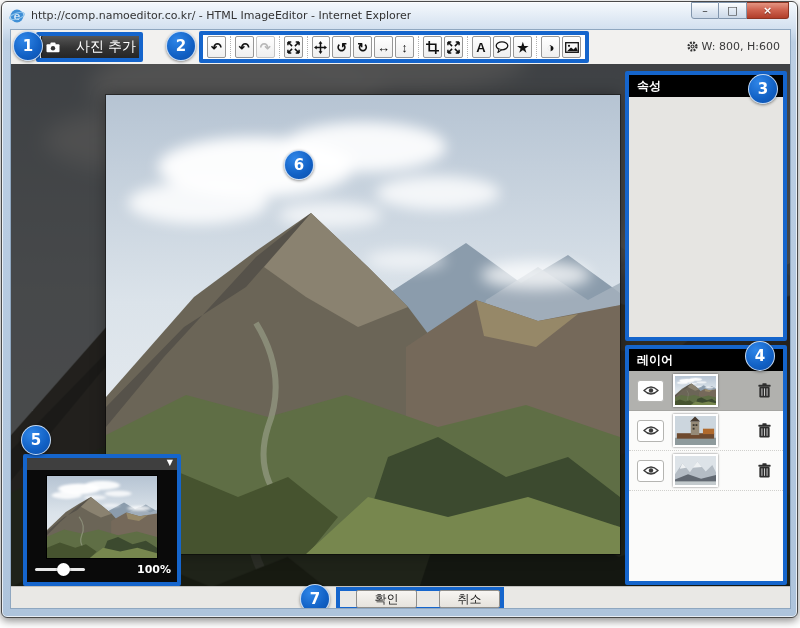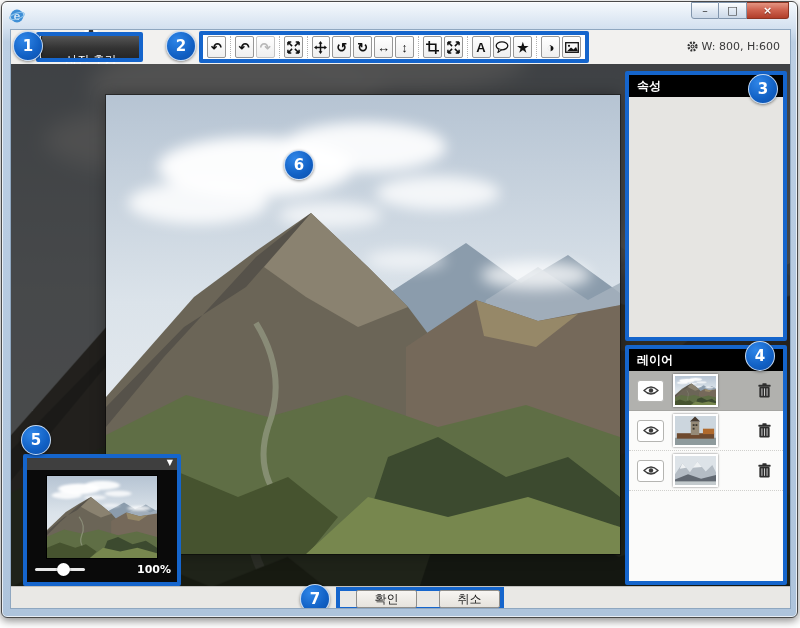--- a/index.html
+++ b/index.html
@@ -25,21 +25,21 @@
 
   
   .content { position:absolute; left:8px; top:27px; width:781px; height:580px;
     background:#f2f1ef; border:1px solid #8fa7c0; overflow:hidden; }
 
   
   .header-row { position:absolute; left:0; top:0; width:100%; height:34px; background:#f2f1ef; }
   .add-photo-btn { position:absolute; left:30px; top:5px; width:100px; height:24px;
     display:flex; align-items:center; justify-content:center; gap:16px;
     background:linear-gradient(#555,#333 55%,#262626); border:1px solid #1d1d1d; border-radius:2px;
-    color:#fff; font-size:12px; cursor:pointer;flex-direction:column; }
+    color:#fff; font-size:14px; cursor:pointer; }
   .toolbar { position:absolute; left:192px; top:4px; width:382px; height:26px;
     background:#fff; display:flex; align-items:center; padding:0 3px; }
   .tool-btn { width:23px; height:22px; margin:0 1px; display:flex; align-items:center; justify-content:center;
     border:1px solid #979797; border-radius:2px; background:linear-gradient(#fff,#efefef);
     font-size:13px; font-weight:bold; color:#111; cursor:pointer; line-height:1; }
   .tool-btn.disabled { color:#b8b8b8; border-color:#c4c4c4; cursor:default; }
   .tool-sep { width:1px; height:22px; border-left:1px dotted #b3b3b3; margin:0 3px; }
   .size-info { position:absolute; right:10px; top:10px; display:flex; align-items:center; gap:4px;
     font-size:11px; color:#3a3a3a; }
 
@@ -135,20 +135,21 @@
 <div class="window">
 
   <div class="titlebar">
     <span class="ie-icon">
       <svg viewBox="0 0 16 16">
           <circle cx="8" cy="8" r="6.4" fill="#3f8fd6"></circle>
         <text x="8" y="11.8" font-size="11" fill="#fff" text-anchor="middle" font-family="DejaVu Serif, serif">e</text>
         <ellipse cx="8" cy="8" rx="7.6" ry="2.8" fill="none" stroke="#8cc3ec" stroke-width="1.2" transform="rotate(-18 8 8)"></ellipse>
         </svg>
     </span>
+    <span class="title-text">http://comp.namoeditor.co.kr/ - HTML ImageEditor - Internet Explorer</span>
     <span class="win-controls">
       <span class="win-btn min">–</span>
       <span class="win-btn max">□</span>
       <span class="win-btn close">×</span>
     </span>
   </div>
 
   <div class="content">
 
     <div class="header-row">

